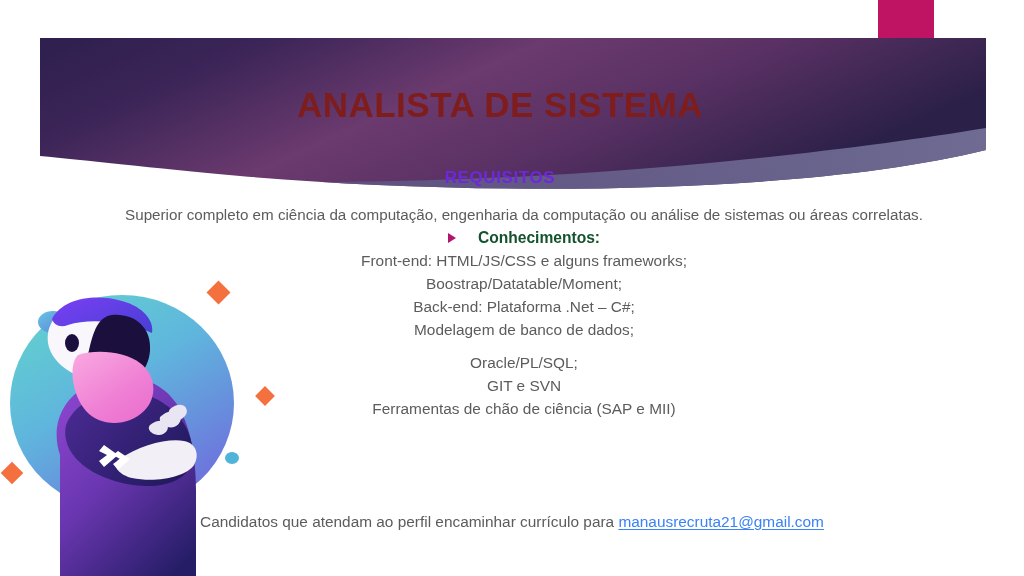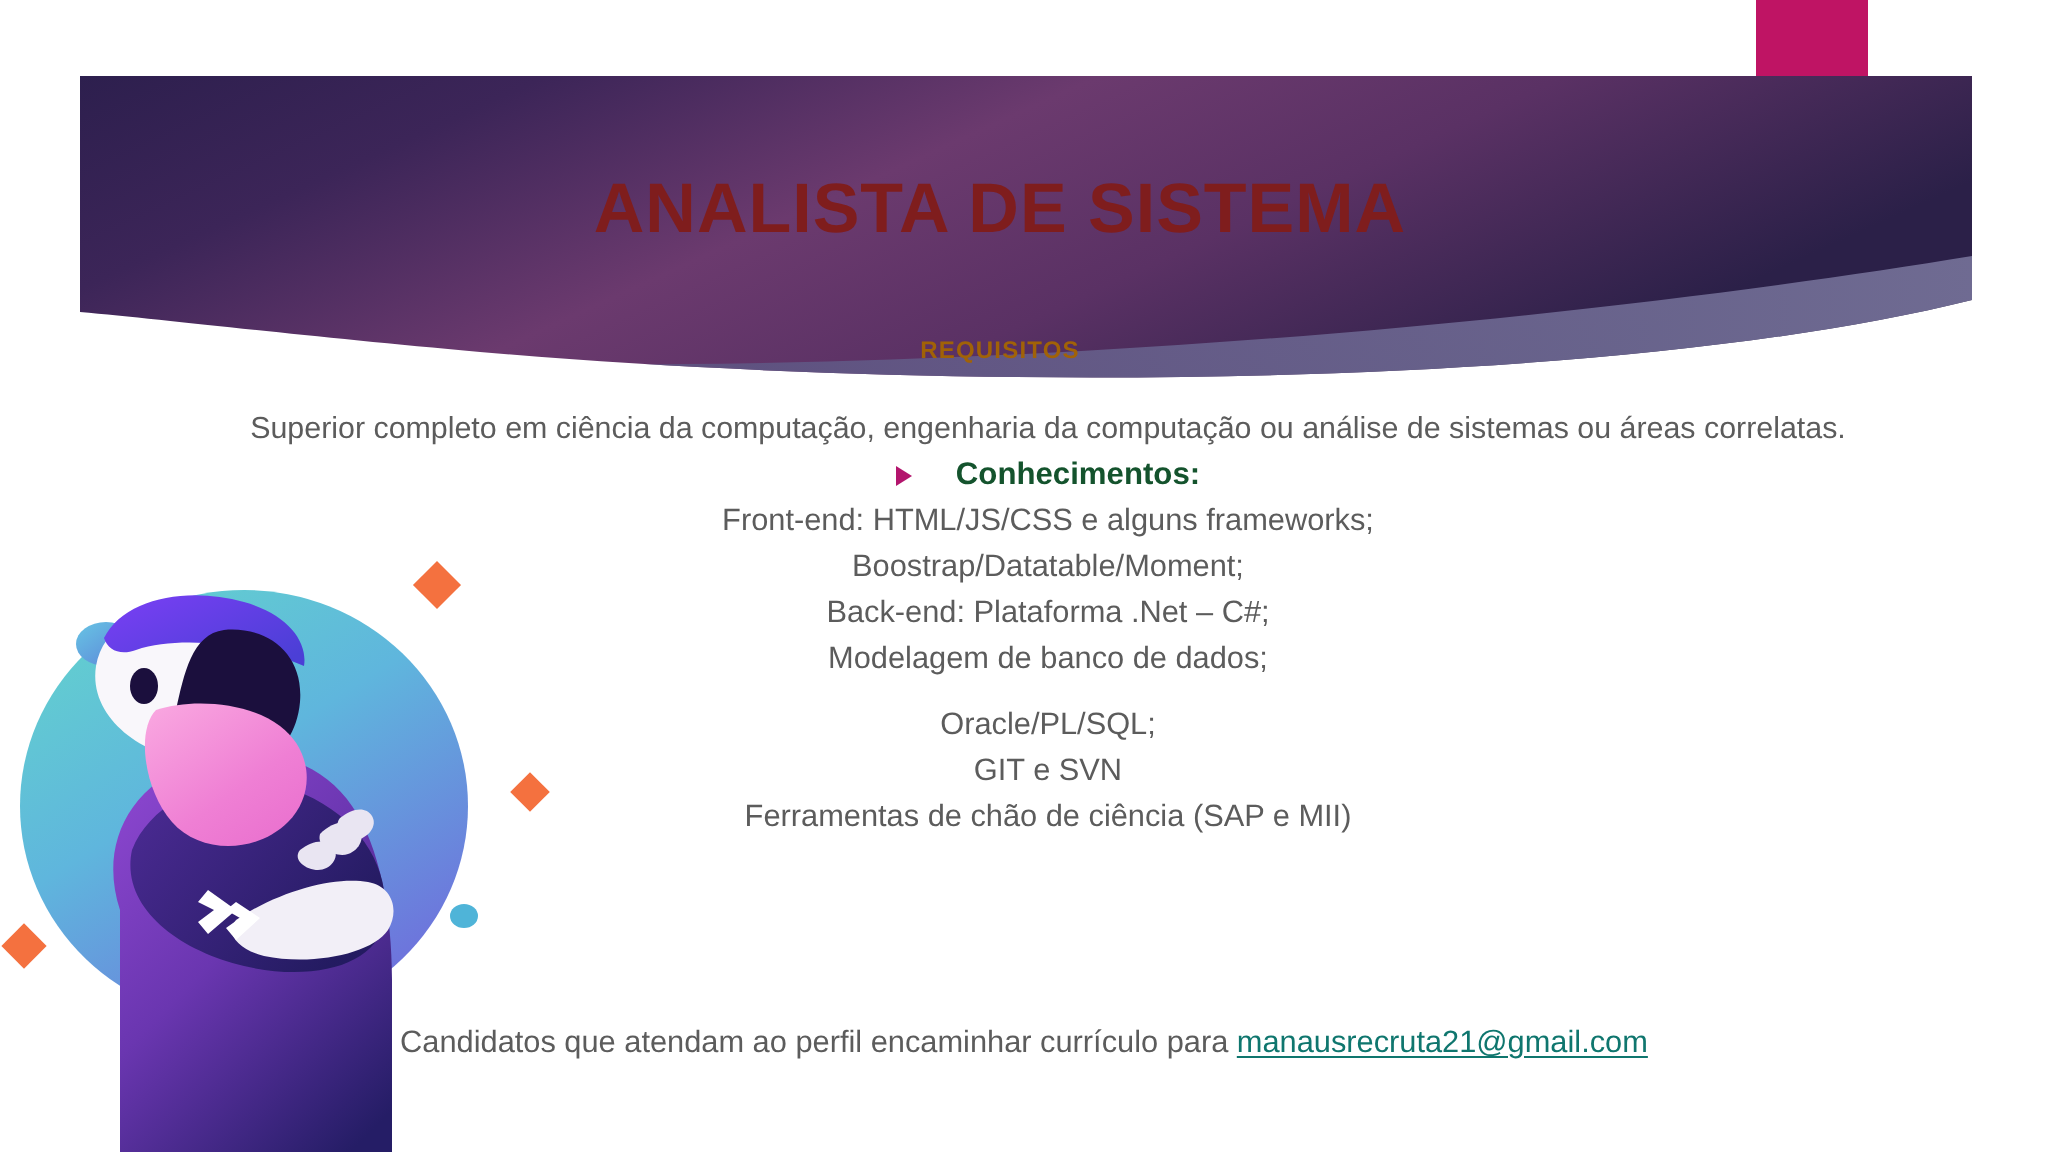--- a/index.html
+++ b/index.html
@@ -49,22 +49,22 @@
     font-family: "Liberation Sans", sans-serif;
     line-height: 1.1;
     white-space: nowrap;
   }
   .header-subtitle {
     position: absolute;
     left: 0;
     top: 168px;
     width: 920px;
     text-align: center;
-    color: #a16207;
-    font-size: 12px;
+    color: #6d28d9;
+    font-size: 17px;
     font-weight: bold;
     letter-spacing: 0.6px;
     font-family: "Liberation Sans", sans-serif;
     white-space: nowrap;
   }
 
   
   .illustration {
     position: absolute;
     left: 0px;
@@ -128,21 +128,21 @@
     top: 513px;
     width: 1024px;
     text-align: center;
     color: #5c5c5c;
     font-size: 15.4px;
     font-family: "Liberation Sans", sans-serif;
     white-space: nowrap;
     z-index: 6;
   }
   .email-link {
-    color: #0f766e;
+    color: #3b82f6;
     text-decoration: underline;
     text-underline-offset: 2px;
   }
 </style>
 </head>
 <body>
 
 <div id="slide">
 
   <div class="header-wrap">

